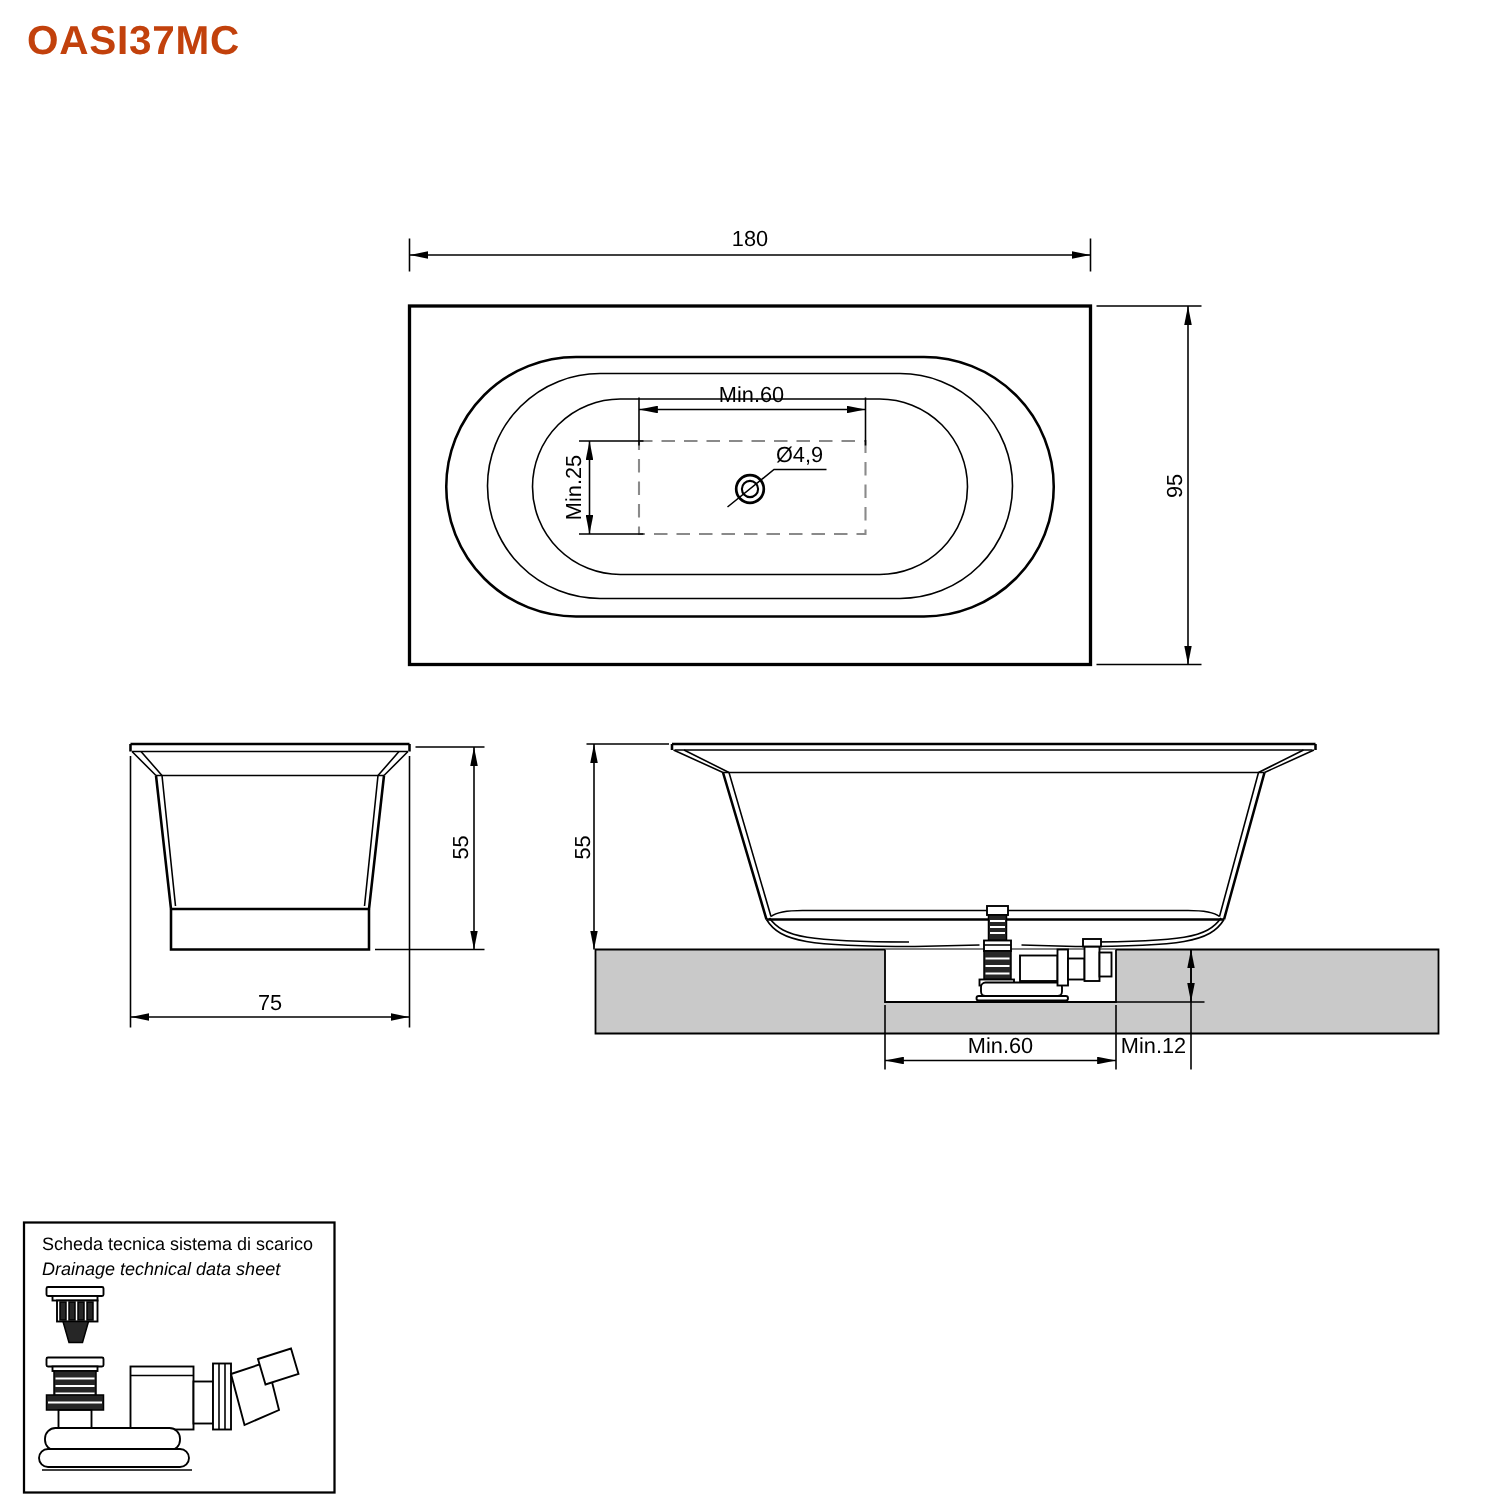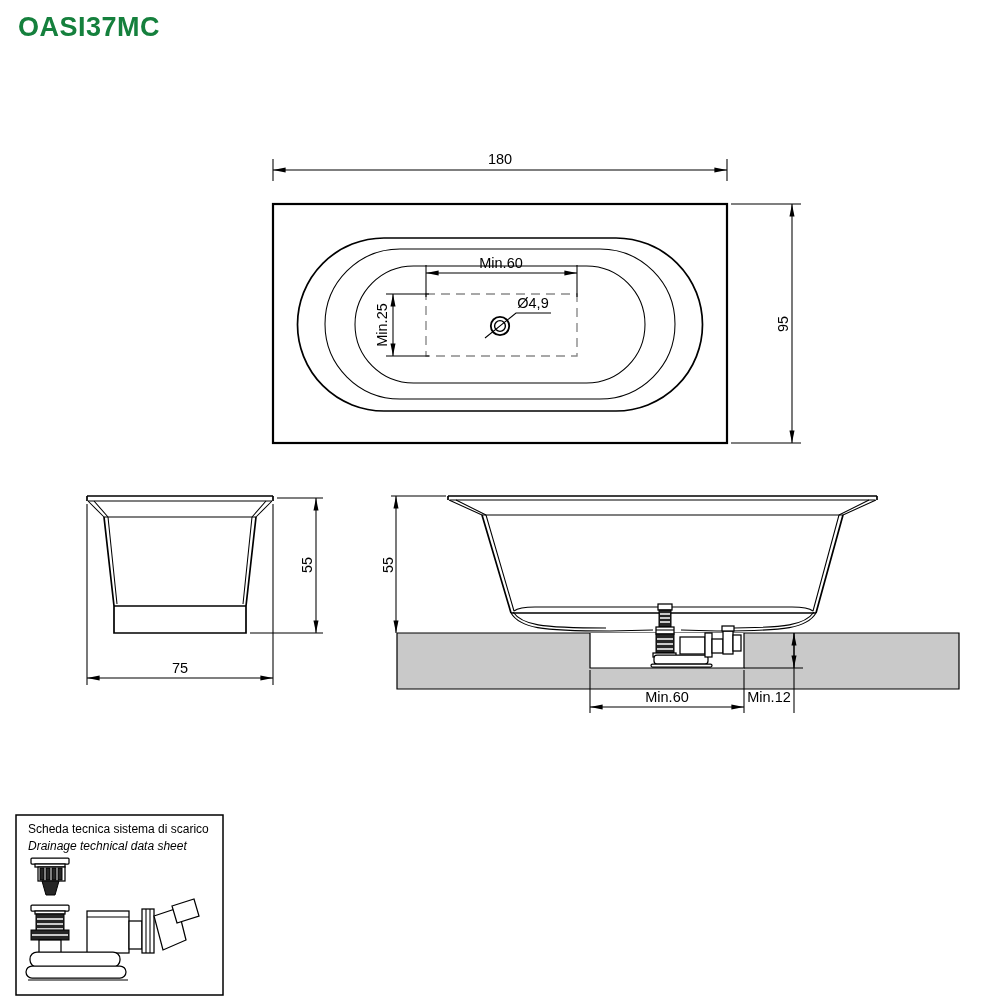--- a/index.html
+++ b/index.html
@@ -1,17 +1,17 @@
 <!DOCTYPE html>
 <html><head>
 <meta charset="utf-8">
 <style>
   html,body{margin:0;padding:0;background:#fff;}
   body{width:1000px;height:1000px;position:relative;font-family:"Liberation Sans",sans-serif;}
-  .page-title{position:absolute;left:18px;top:12px;font-size:27px;font-weight:bold;color:#15803d;letter-spacing:.5px;}
+  .page-title{position:absolute;left:18px;top:12px;font-size:27px;font-weight:bold;color:#c2410c;letter-spacing:.5px;}
   svg{position:absolute;left:0;top:0;}
   .ol{fill:none;stroke:#000;stroke-width:1.7;}
   .ol2{fill:none;stroke:#000;stroke-width:2.2;}
   .thin{fill:none;stroke:#000;stroke-width:1.05;}
   .dim{fill:none;stroke:#000;stroke-width:1.05;}
   .dimtxt{font-size:14.5px;fill:#000;}
   .mid{text-anchor:middle;}
   .dash{fill:none;stroke:#8a8a8a;stroke-width:1.4;stroke-dasharray:9 6;}
   .floor{fill:#c9c9c9;stroke:#000;stroke-width:1.2;}
   .notch{fill:#fff;stroke:#000;stroke-width:1.2;}

